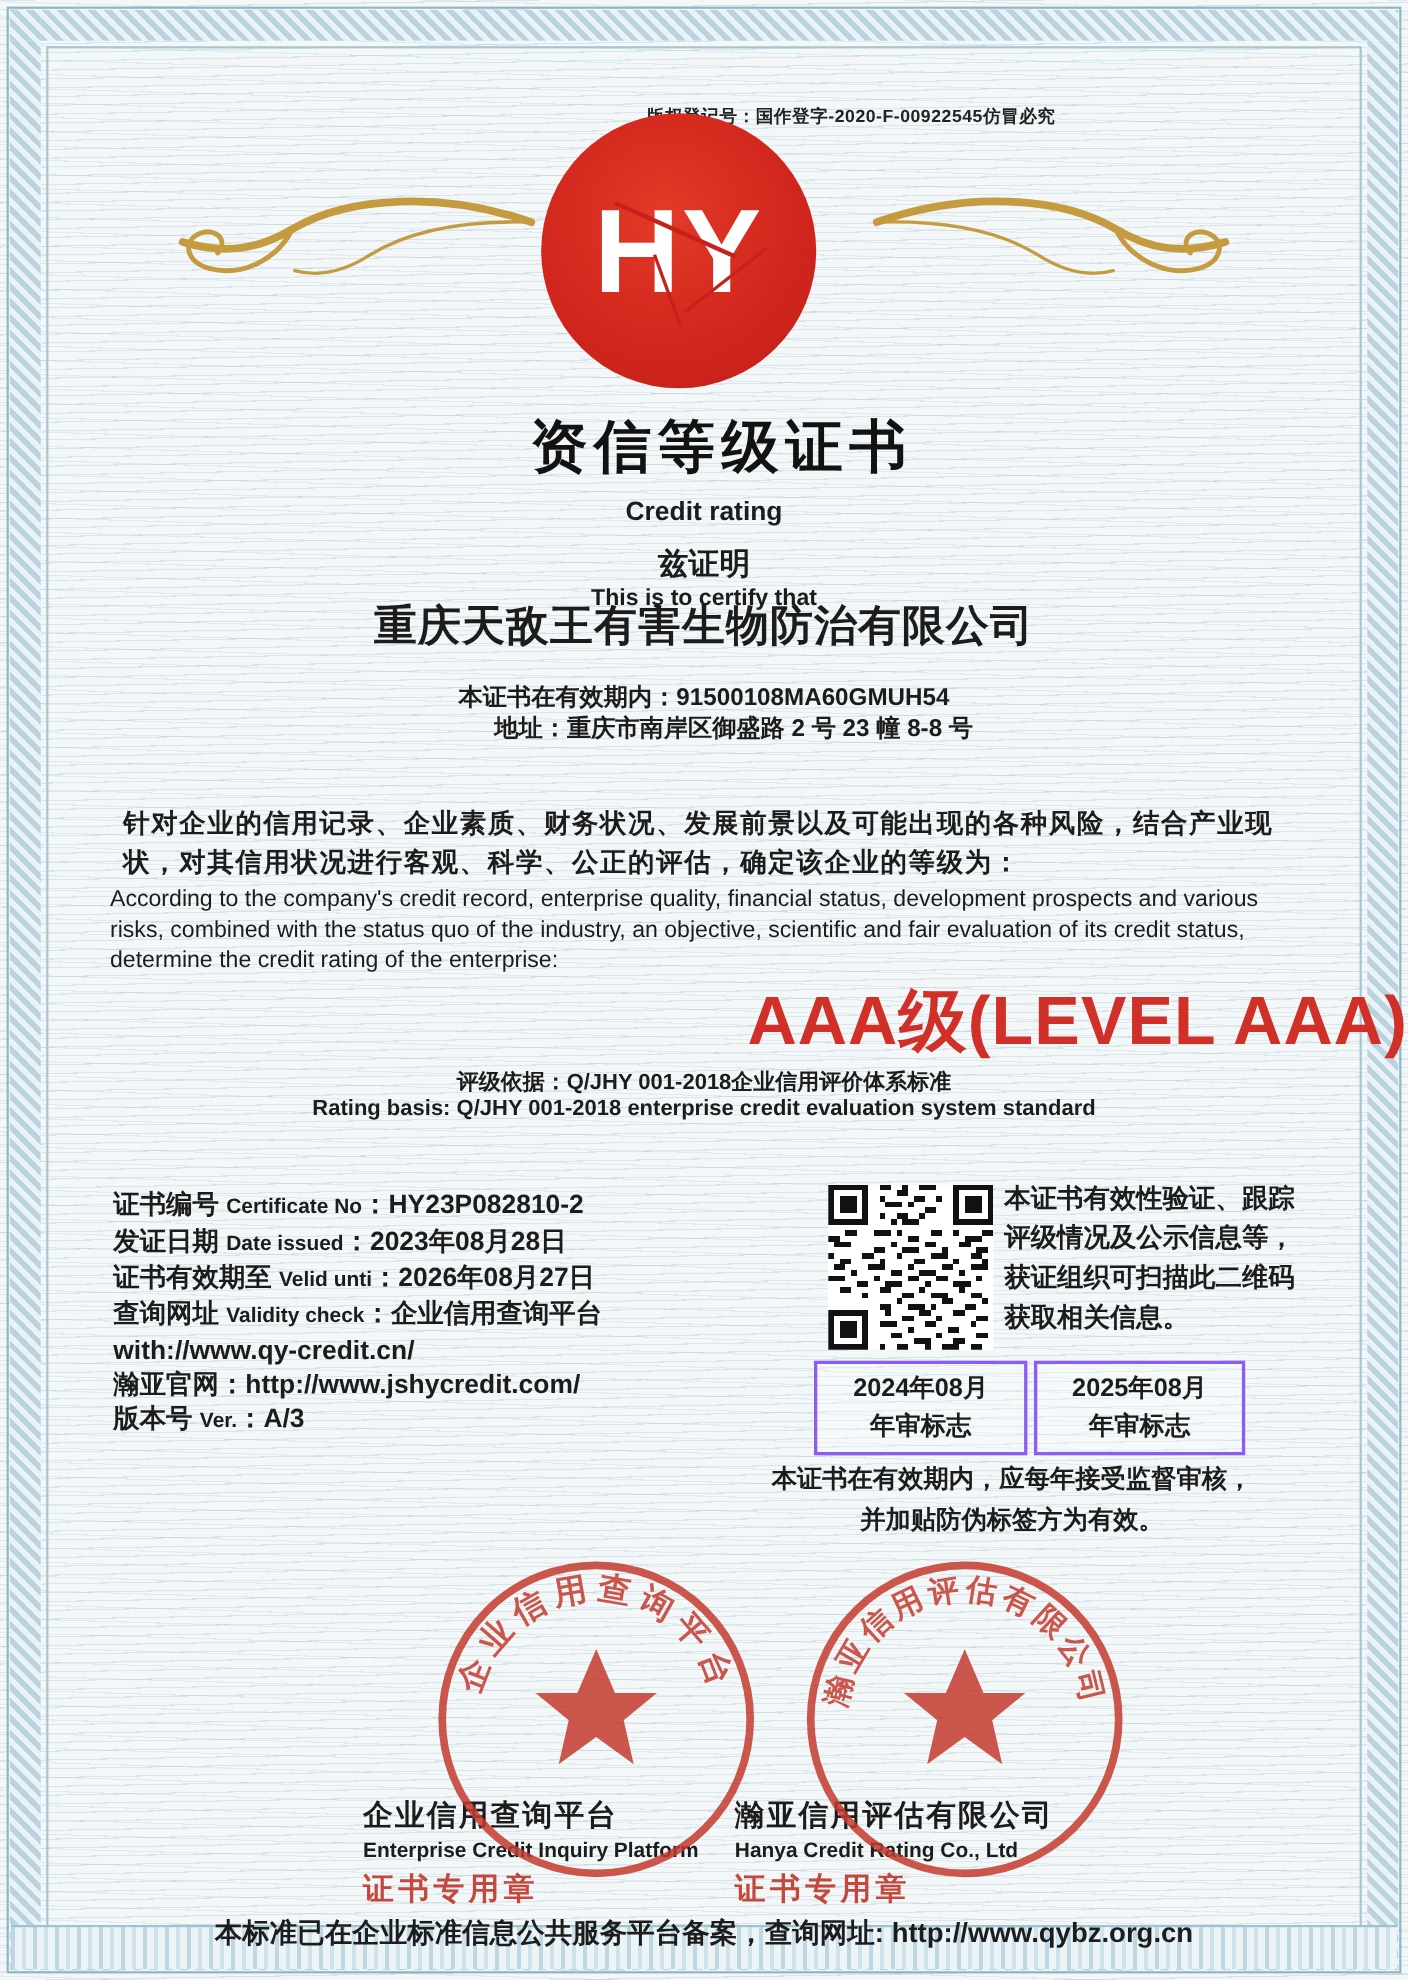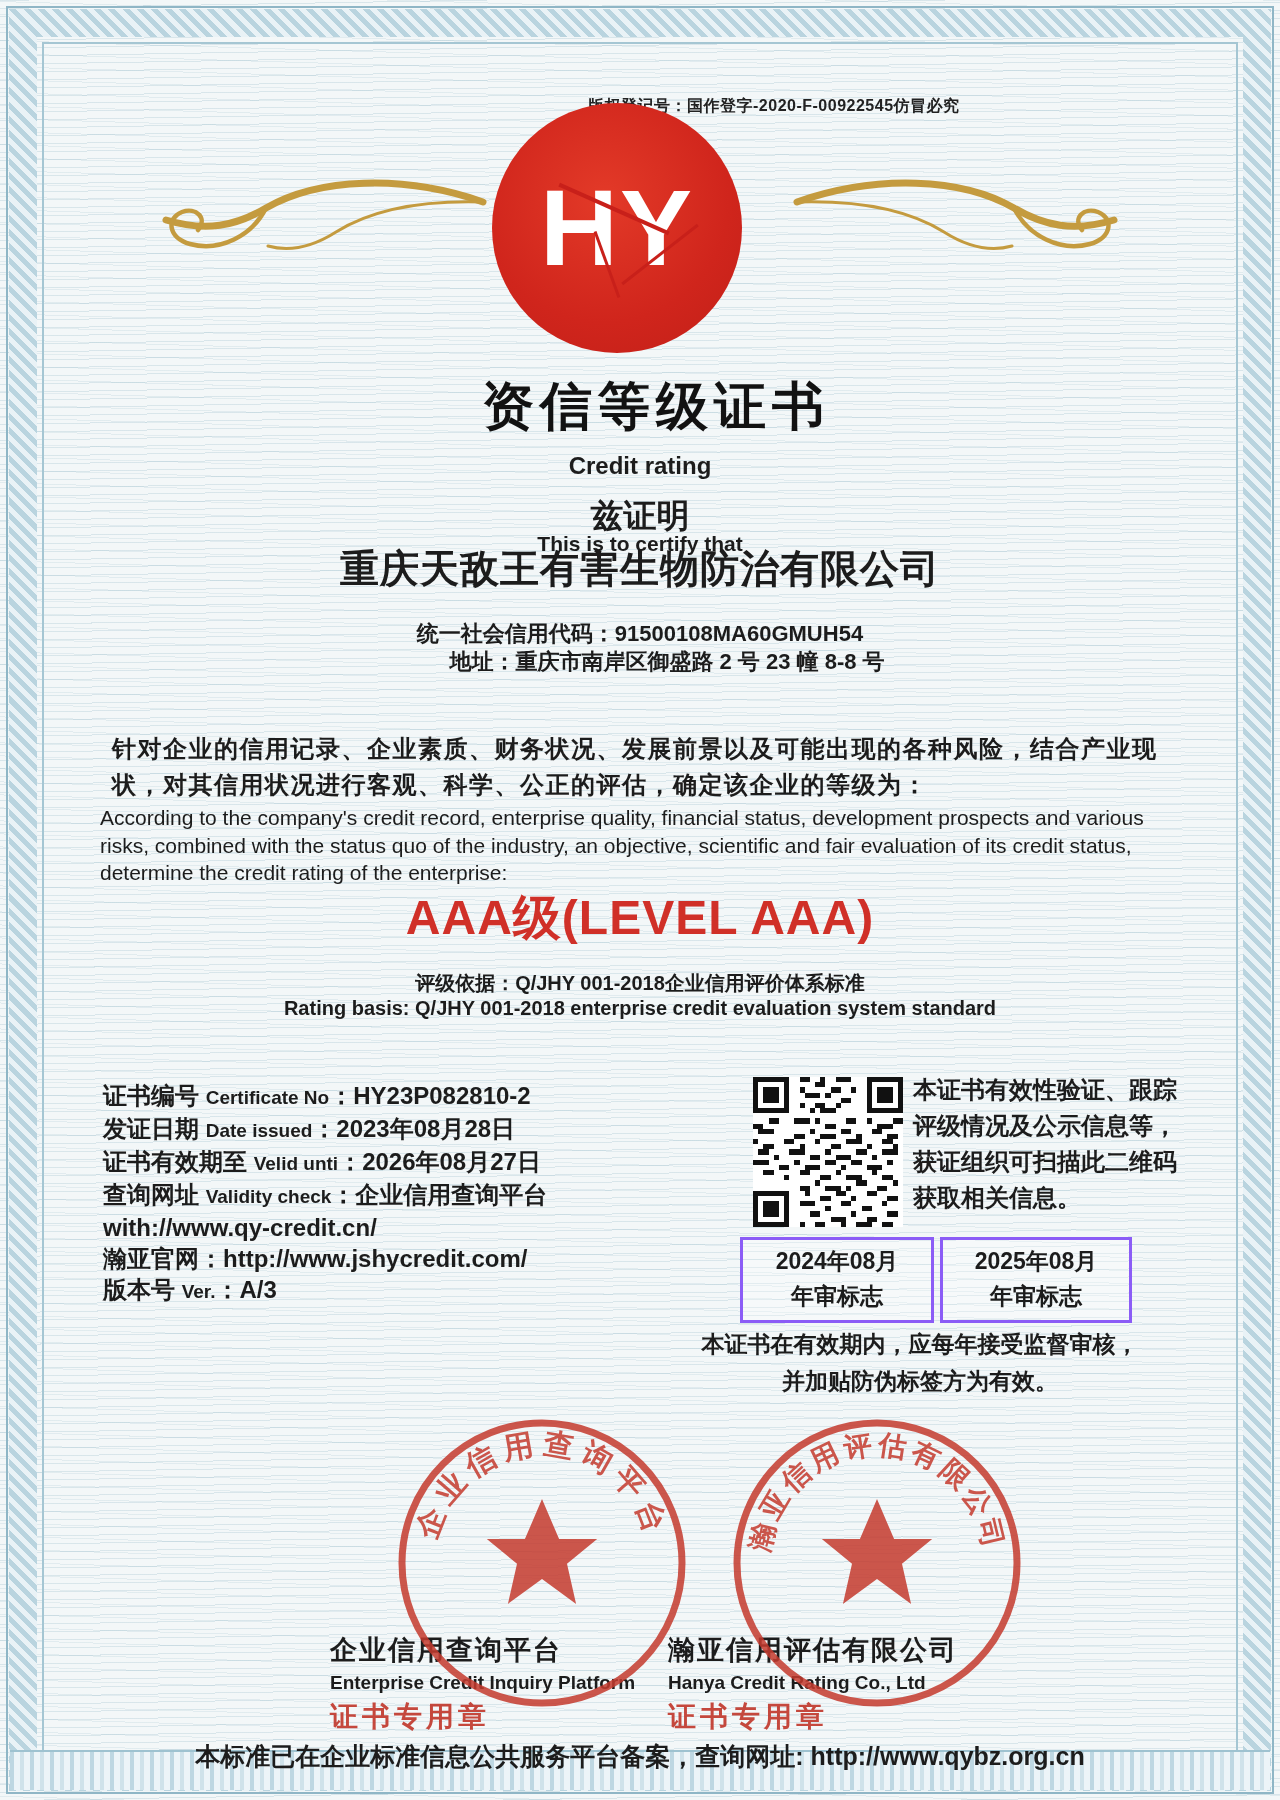--- a/index.html
+++ b/index.html
@@ -31,30 +31,30 @@
     display:flex;align-items:center;justify-content:center;z-index:2;}
   #logo-text{font-size:108px;font-weight:800;color:#fff;letter-spacing:2px;line-height:1;}
   .crack{position:absolute;background:#c8201a;}
   #crack1{width:120px;height:4px;left:62px;top:104px;transform:rotate(24deg);}
   #crack2{width:96px;height:3px;left:120px;top:150px;transform:rotate(-38deg);}
   #crack3{width:70px;height:3px;left:80px;top:160px;transform:rotate(70deg);}
   .flourish{z-index:1;}
   
   #title-cn{top:372px;font-size:52px;font-weight:700;letter-spacing:6px;color:#121212;padding-left:16px;}
   #title-en{top:452px;font-size:24px;font-weight:600;}
-  #certify-cn{top:494px;font-size:33px;font-weight:600;}
+  #certify-cn{top:494px;font-size:28px;font-weight:600;}
   #certify-en{top:532px;font-size:21px;font-weight:600;}
   #company-name{top:542px;font-size:39px;font-weight:700;letter-spacing:1px;}
   #credit-code{top:619px;font-size:22px;font-weight:600;}
   #address{top:647px;font-size:22px;font-weight:600;padding-left:27px;}
   
   #para-cn{top:731px;left:112px;width:1092px;font-size:24px;line-height:36px;font-weight:600;letter-spacing:1.5px;text-align:left;}
   #para-en{top:804px;left:100px;width:1092px;font-size:21px;line-height:27.5px;font-weight:500;text-align:left;}
   
-  #rating-level{top:886px;font-size:48px;font-weight:800;color:#d03028;letter-spacing:1px;}
+  #rating-level{top:886px;font-size:62px;font-weight:800;color:#d03028;letter-spacing:1px;text-align:right;}
   #basis-cn{top:970px;font-size:20px;font-weight:600;}
   #basis-en{top:997px;font-size:20px;font-weight:600;}
   
   #details{top:1080px;left:103px;width:560px;font-size:24px;font-weight:600;line-height:31px;text-align:left;}
   #details .en{font-size:19px;font-weight:600;}
   
   #qr-code{left:753px;top:1077px;width:150px;height:150px;background:#fff;}
   #qr-note{left:913px;top:1072px;width:278px;font-size:24px;line-height:36px;font-weight:600;text-align:left;}
   
   .year-box{top:1237px;height:76px;border:3px solid #8b5cf6;text-align:center;
@@ -99,21 +99,21 @@
   <span class="crack" id="crack1"></span>
   <span class="crack" id="crack2"></span>
   <span class="crack" id="crack3"></span>
 </div>
 
 <div class="abs ctr" id="title-cn">资信等级证书</div>
 <div class="abs ctr" id="title-en">Credit rating</div>
 <div class="abs ctr" id="certify-cn">兹证明</div>
 <div class="abs ctr" id="certify-en">This is to certify that</div>
 <div class="abs ctr" id="company-name">重庆天敌王有害生物防治有限公司</div>
-<div class="abs ctr" id="credit-code">统一社会信用代码：91500108MA60GMUH54</div>
+<div class="abs ctr" id="credit-code">本证书在有效期内：91500108MA60GMUH54</div>
 <div class="abs ctr" id="address">地址：重庆市南岸区御盛路 2 号 23 幢 8-8 号</div>
 
 <div class="abs" id="para-cn">针对企业的信用记录、企业素质、财务状况、发展前景以及可能出现的各种风险，结合产业现状，对其信用状况进行客观、科学、公正的评估，确定该企业的等级为：</div>
 <div class="abs" id="para-en">According to the company's credit record, enterprise quality, financial status, development prospects and various risks, combined with the status quo of the industry, an objective, scientific and fair evaluation of its credit status, determine the credit rating of the enterprise:</div>
 
 <div class="abs ctr" id="rating-level">AAA级(LEVEL AAA)</div>
 <div class="abs ctr" id="basis-cn">评级依据：Q/JHY 001-2018企业信用评价体系标准</div>
 <div class="abs ctr" id="basis-en">Rating basis: Q/JHY 001-2018 enterprise credit evaluation system standard</div>
 
 <div class="abs" id="details">

